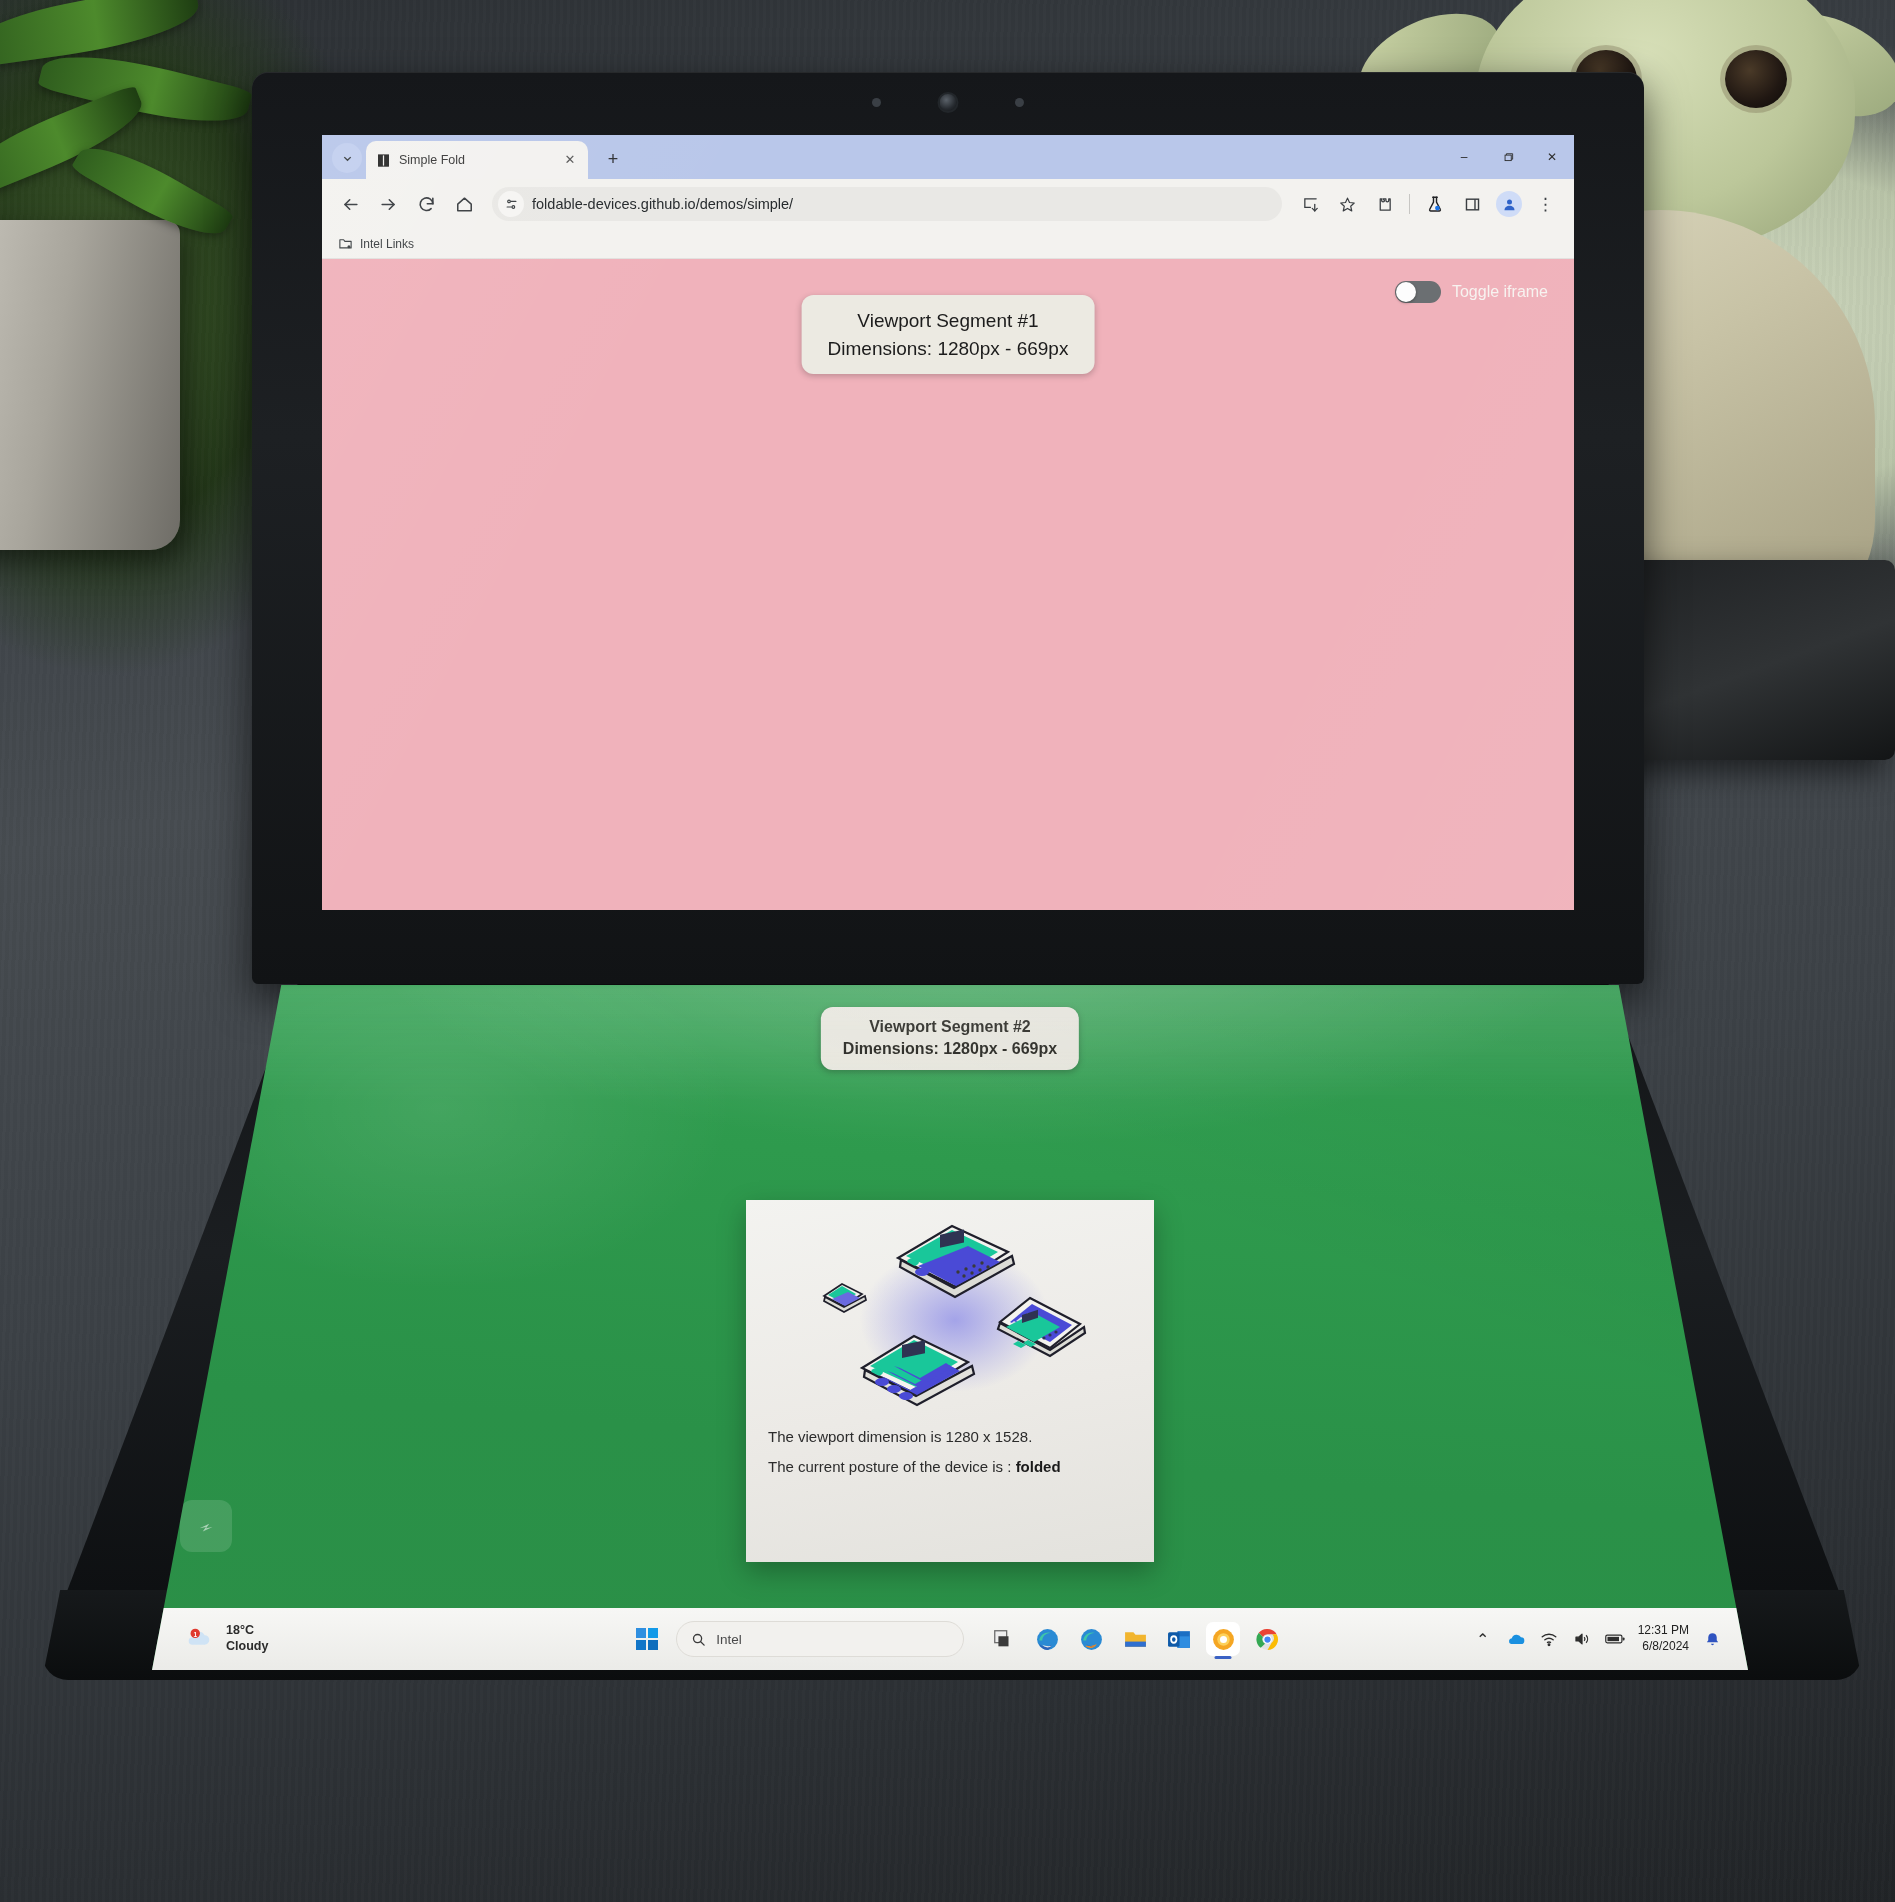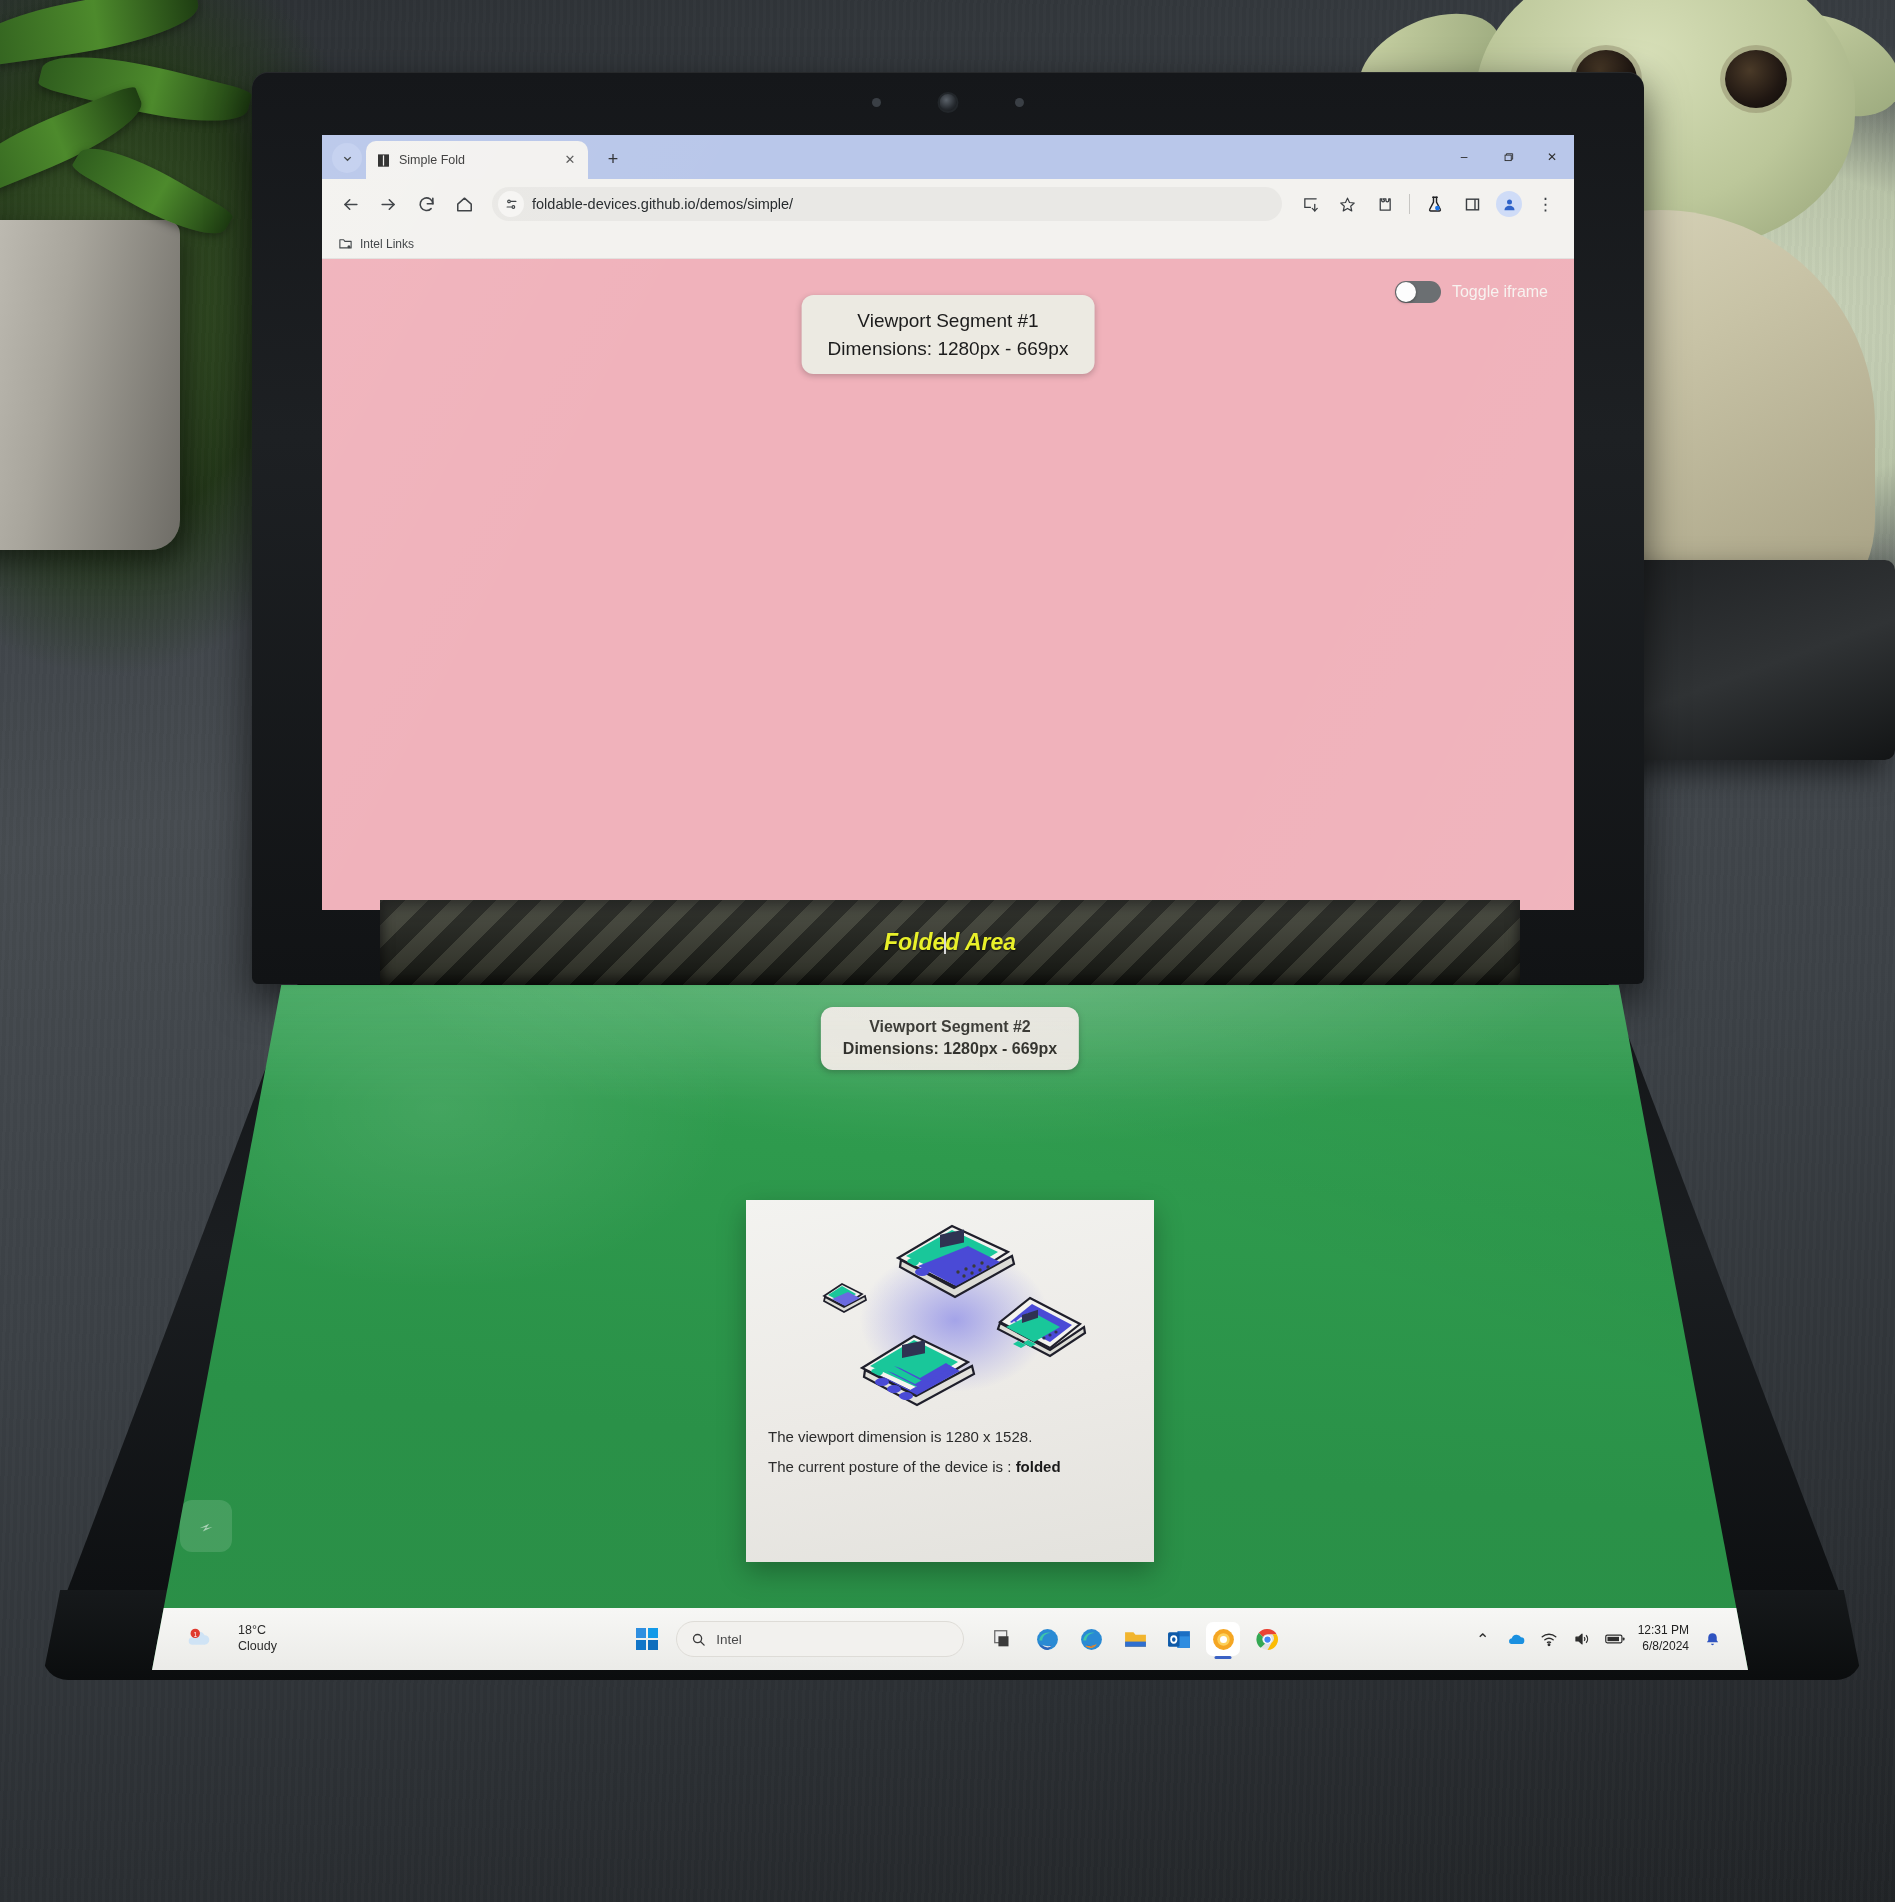--- a/index.html
+++ b/index.html
@@ -300,21 +300,21 @@
     display: flex; align-items: center; justify-content: center;
   }
 
   
   .taskbar {
     position: absolute; left: 0; bottom: 0; width: 100%; height: 62px;
     background: linear-gradient(180deg, #f7f7f5 0%, #ebebe8 100%);
     display: flex; align-items: center;
   }
   .tb-weather {
-    display: flex; align-items: center; gap: 24px; padding-left: 32px; width: 290px;
+    display: flex; align-items: center; gap: 12px; padding-left: 32px; width: 290px; font-weight: bold;
   }
   .weather-txt { font-size: 12.5px; color: #2b2b2b; line-height: 1.25; }
   .tb-center {
     flex: 1 1 auto; display: flex; align-items: center; justify-content: center; gap: 12px;
   }
   .start-btn { width: 34px; height: 34px; display: flex; align-items: center; justify-content: center; }
   .search-pill {
     width: 288px; height: 36px; border-radius: 18px;
     background: #f2f1ee; border: 1px solid #dedcd7;
     display: flex; align-items: center; gap: 10px; padding: 0 14px;
@@ -511,24 +511,20 @@
           <span class="switch">
             <span class="knob"></span>
           </span>
           <span class="toggle-label">Toggle iframe</span>
         </div>
       </div>
 
       <div class="glare-top"></div>
     </div>
 
-    <div class="folded">
-      <span class="folded-label">Folded Area</span>
-      <span class="caret"></span>
-    </div>
 
     <div class="screen-bottom">
 
       <div class="seg2-badge">
         <div class="l1">Viewport Segment #2</div>
         <div class="l2">Dimensions: 1280px - 669px</div>
       </div>
 
       <div class="card">
         <div class="card-illus">

